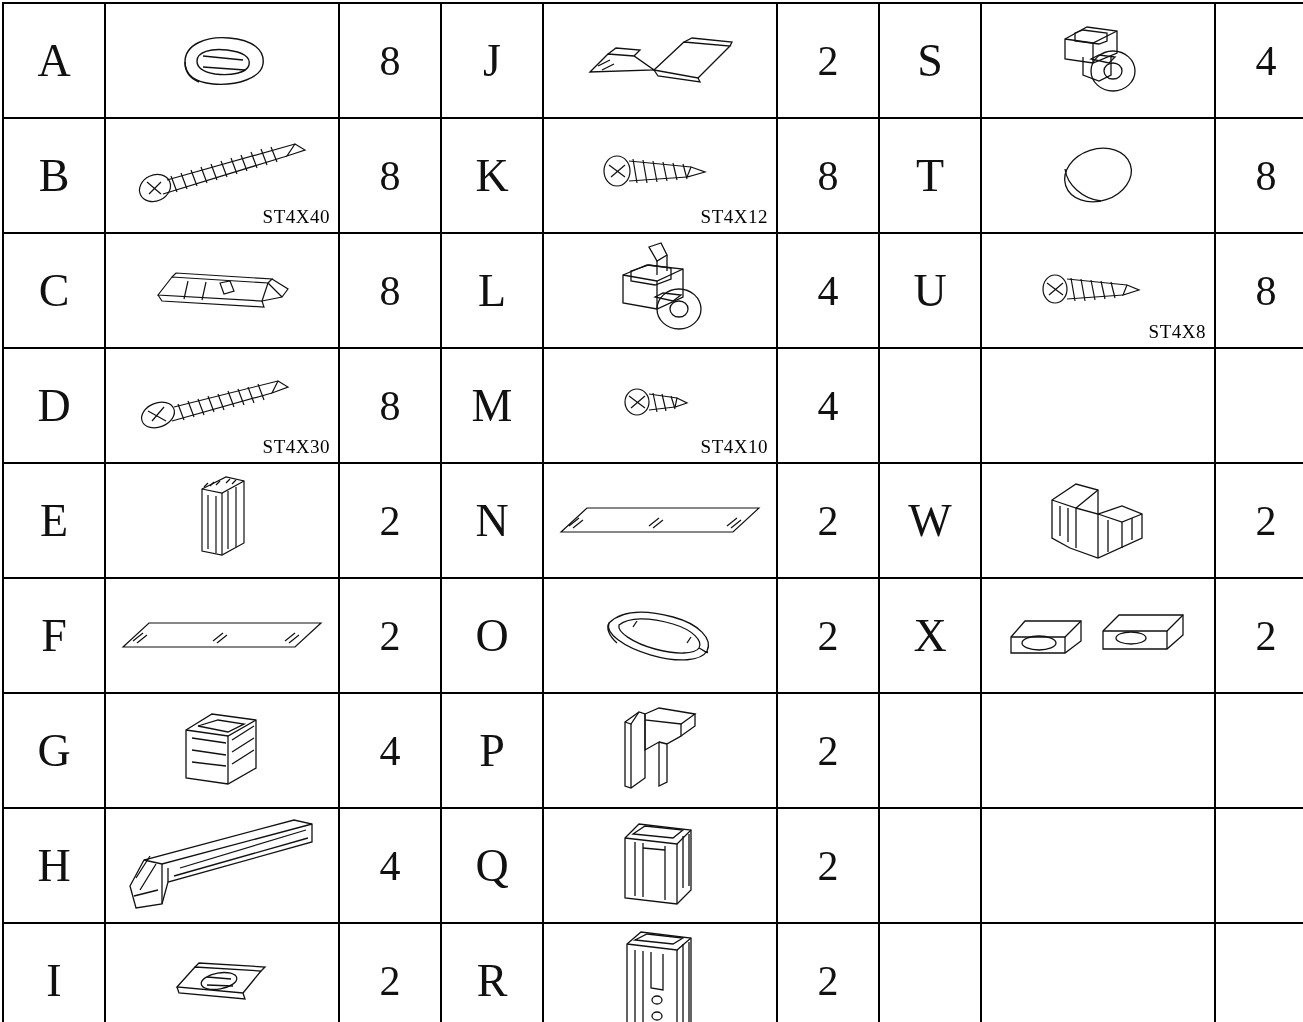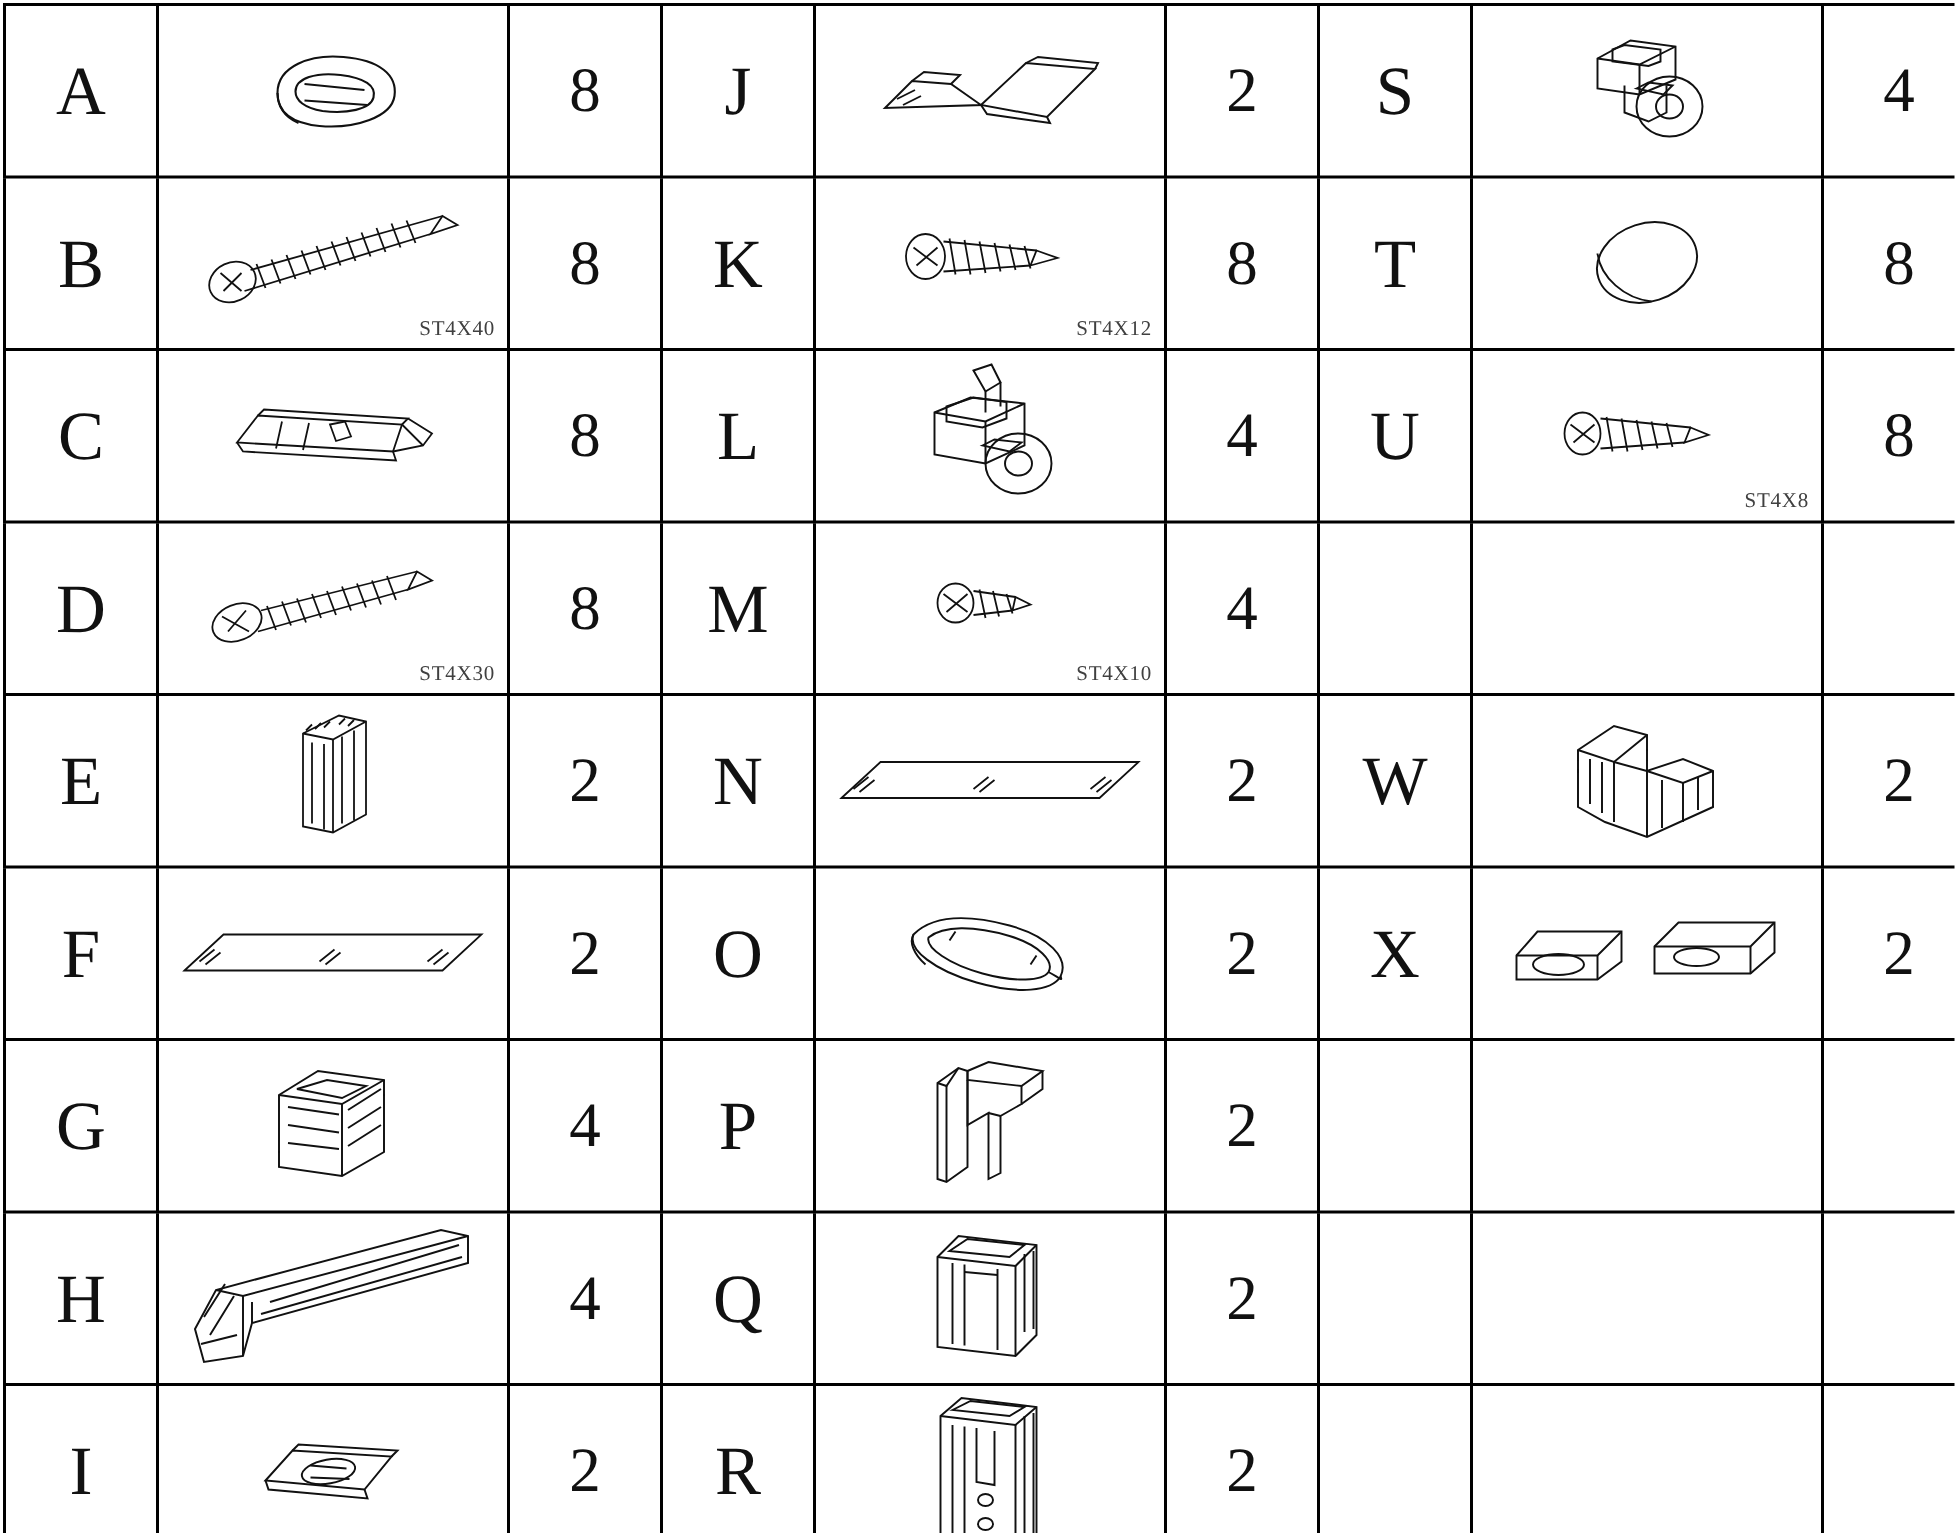--- a/index.html
+++ b/index.html
@@ -51,22 +51,22 @@
     display: flex;
     align-items: center;
     justify-content: center;
   }
   .imgwrap svg { display: block; }
   .speccode {
     position: absolute;
     right: 8px;
     bottom: 4px;
     font-family: "Liberation Serif", serif;
-    font-size: 14px;
-    color: #404040;
+    font-size: 19px;
+    color: #000000;
     letter-spacing: 0.5px;
   }
   .blank { background: #ffffff; }
 </style>
 </head>
 <body>
 
 <table class="parts-table">
   <tbody>
 

